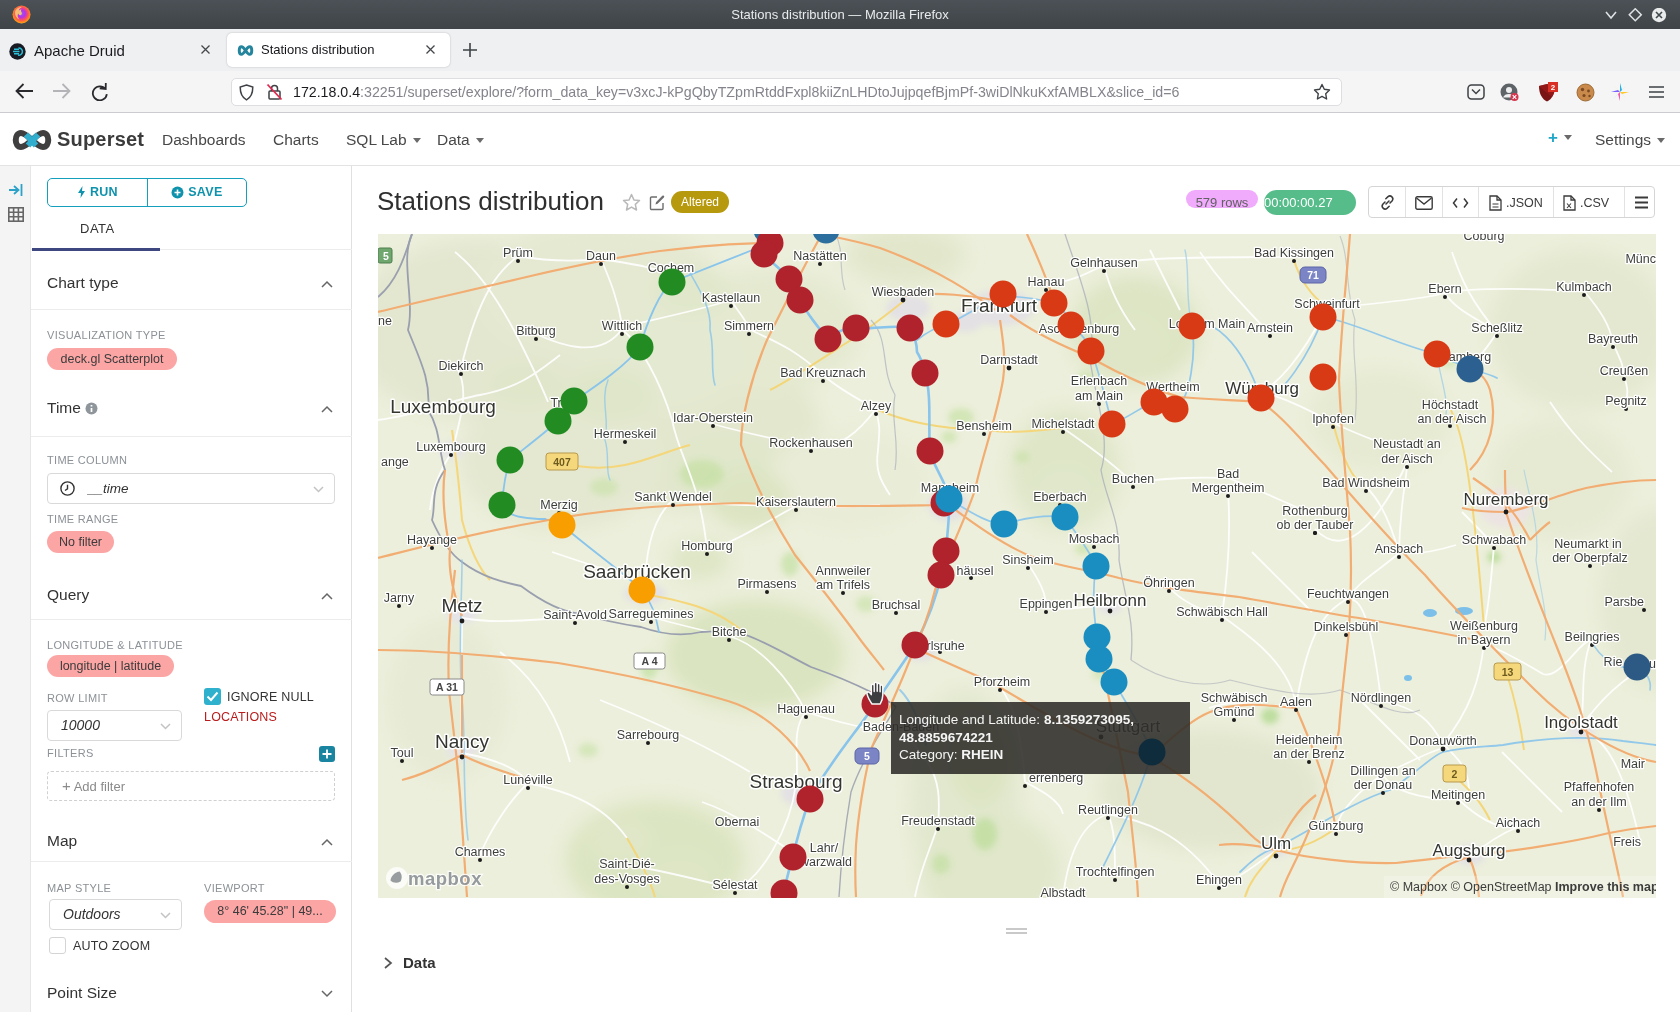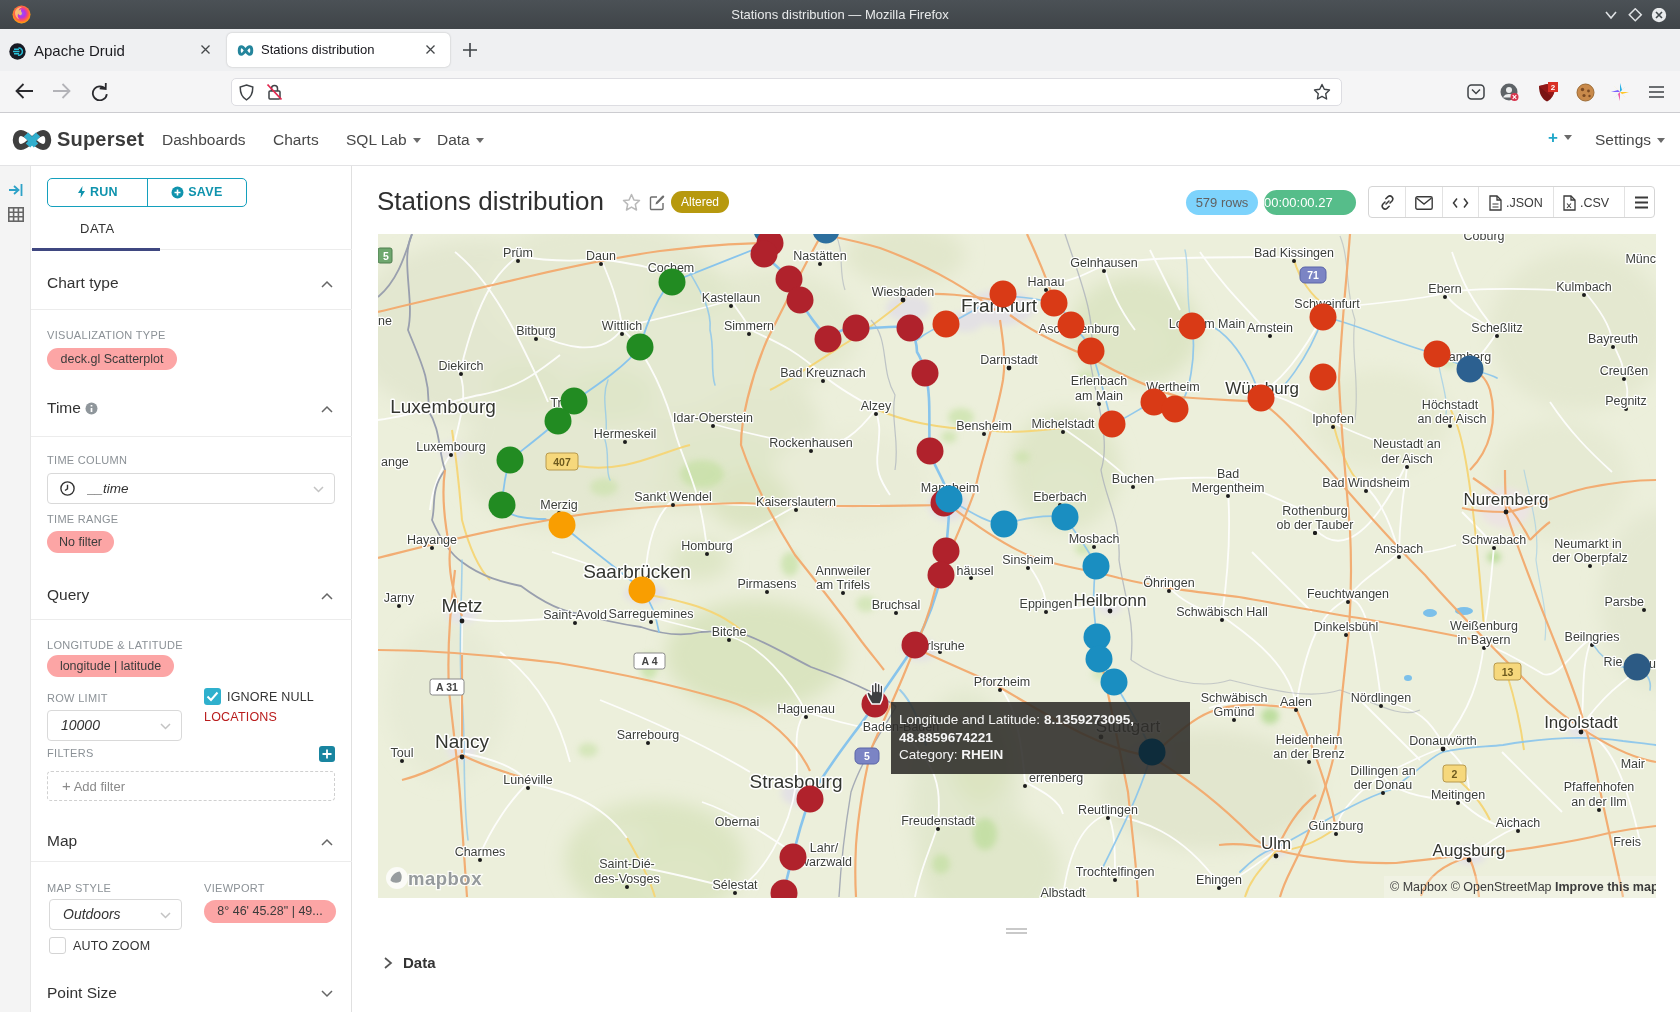--- a/index.html
+++ b/index.html
@@ -92,20 +92,21 @@
   </svg>
   <div class="abs" style="left:231px;top:7px;width:1111px;height:28px;background:#fff;border:1px solid #dddde2;border-radius:5px"></div>
   <svg class="abs" style="left:239px;top:13px" width="15" height="17" viewBox="0 0 15 17">
     <path d="M7.5,1 L13.8,3 C13.8,9 12,13.5 7.5,15.8 C3,13.5 1.2,9 1.2,3 Z" fill="none" stroke="#3e4246" stroke-width="1.5"></path>
   </svg>
   <svg class="abs" style="left:266px;top:12px" width="17" height="18" viewBox="0 0 17 18">
     <rect x="3" y="8" width="11" height="8" rx="1" fill="none" stroke="#3e4246" stroke-width="1.5"></rect>
     <path d="M5.5,8 V5.5 a3,3 0 0 1 6,0 V8" fill="none" stroke="#3e4246" stroke-width="1.5"></path>
     <path d="M1.5,1.5 L15.5,16.5" stroke="#e22850" stroke-width="1.8"></path>
   </svg>
+  <div class="abs" style="left:293px;top:13px;font-size:14.2px;color:#84848c"><span style="color:#1b1b1f">172.18.0.4</span>:32251/superset/explore/?form_data_key=v3xcJ-kPgQbyTZpmRtddFxpl8kiiZnLHDtoJujpqefBjmPf-3wiDlNkuKxfAMBLX&amp;slice_id=6</div>
   <svg class="abs" style="left:1313px;top:12px" width="18" height="18" viewBox="0 0 18 18">
     <path d="M9,1.5 L11.3,6.3 16.5,7 12.7,10.7 13.6,16 9,13.4 4.4,16 5.3,10.7 1.5,7 6.7,6.3 Z" fill="none" stroke="#3e4246" stroke-width="1.4" stroke-linejoin="round"></path>
   </svg>
 
   <svg class="abs" style="left:1467px;top:12px" width="18" height="18" viewBox="0 0 18 18">
     <rect x="1" y="2" width="16" height="14" rx="3.5" fill="none" stroke="#3e4246" stroke-width="1.5"></rect>
     <path d="M5,6.5 L9,10.5 L13,6.5" stroke="#3e4246" stroke-width="1.5" fill="none"></path>
   </svg>
   <svg class="abs" style="left:1499px;top:11px" width="20" height="20" viewBox="0 0 20 20">
     <circle cx="10" cy="10" r="8.5" fill="#5e6367"></circle>
@@ -272,21 +273,21 @@
 <div id="main">
   <div class="abs" style="left:25px;top:20px;font-size:26px;line-height:30px;color:#2f2f2f">Stations distribution</div>
   <svg class="abs" style="left:270px;top:27px" width="19" height="19" viewBox="0 0 19 19">
     <path d="M9.5,1.5 L11.9,6.9 17.5,7.5 13.3,11.4 14.5,17 9.5,14.1 4.5,17 5.7,11.4 1.5,7.5 7.1,6.9 Z" fill="none" stroke="#b9b9b9" stroke-width="1.5" stroke-linejoin="round"></path>
   </svg>
   <svg class="abs" style="left:297px;top:28px" width="17" height="17" viewBox="0 0 17 17">
     <path d="M14,9 V14.5 a1,1 0 0 1 -1,1 H2.5 a1,1 0 0 1 -1,-1 V4 a1,1 0 0 1 1,-1 H8" fill="none" stroke="#6e6e6e" stroke-width="1.4"></path>
     <path d="M6.5,10.5 L7,8.2 L13.3,1.8 a1.1,1.1 0 0 1 1.6,1.6 L8.6,9.8 L6.5,10.5 Z" fill="#6e6e6e"></path>
   </svg>
   <div class="abs" style="left:319px;top:25px;width:58px;height:22px;border-radius:11px;background:#b7990e;color:#fff;font-size:12px;text-align:center;line-height:22px">Altered</div>
-  <div class="abs" style="left:834px;top:24px;width:72px;height:25px;border-radius:13px;background:#7dd3fc;color:#616161;font-size:13px;text-align:center;line-height:25px">579 rows</div>
+  <div class="abs" style="left:834px;top:24px;width:72px;height:18px;border-radius:13px;background:#f0abfc;color:#616161;font-size:13px;text-align:center;line-height:25px">579 rows</div>
   <div class="abs" style="left:912px;top:24px;width:92px;height:25px;border-radius:13px;background:#56bd8a;color:#fff;font-size:13px;text-align:left;line-height:25px">00:00:00.27</div>
   <div class="abs" style="left:1016px;top:20px;width:287px;height:32px;border:1px solid #d5d5d5;border-radius:4px;background:#fff">
     <div class="abs" style="left:36px;top:0;width:1px;height:30px;background:#e2e2e2"></div>
     <div class="abs" style="left:73px;top:0;width:1px;height:30px;background:#e2e2e2"></div>
     <div class="abs" style="left:109px;top:0;width:1px;height:30px;background:#e2e2e2"></div>
     <div class="abs" style="left:184px;top:0;width:1px;height:30px;background:#e2e2e2"></div>
     <div class="abs" style="left:255px;top:0;width:1px;height:30px;background:#e2e2e2"></div>
     <svg class="abs" style="left:10px;top:7px" width="17" height="17" viewBox="0 0 17 17">
       <path d="M7,10 L10,7 M6,8 L3.8,10.2 a3,3 0 0 0 4.2,4.2 L10.2,12.2 M11,9 L13.2,6.8 a3,3 0 0 0 -4.2,-4.2 L6.8,4.8" fill="none" stroke="#3a3a3a" stroke-width="1.5" stroke-linecap="round"></path>
     </svg>

